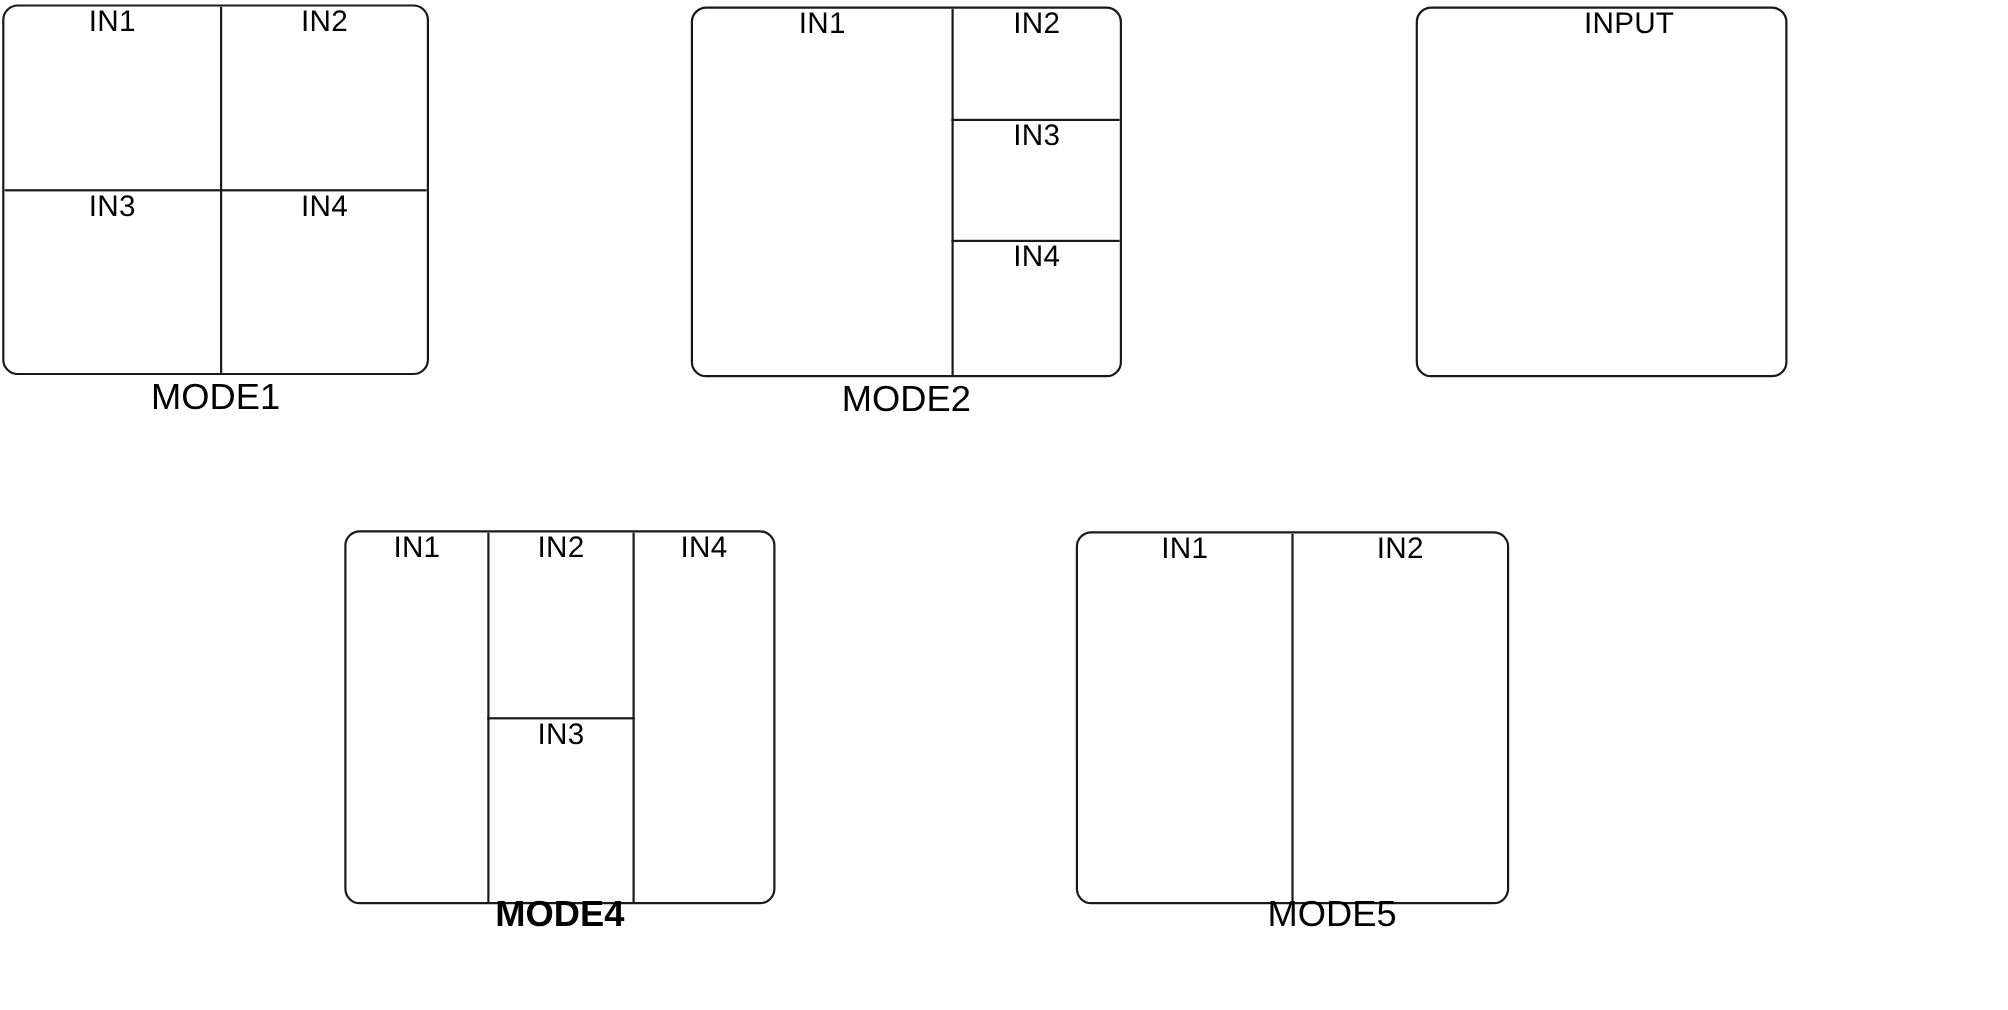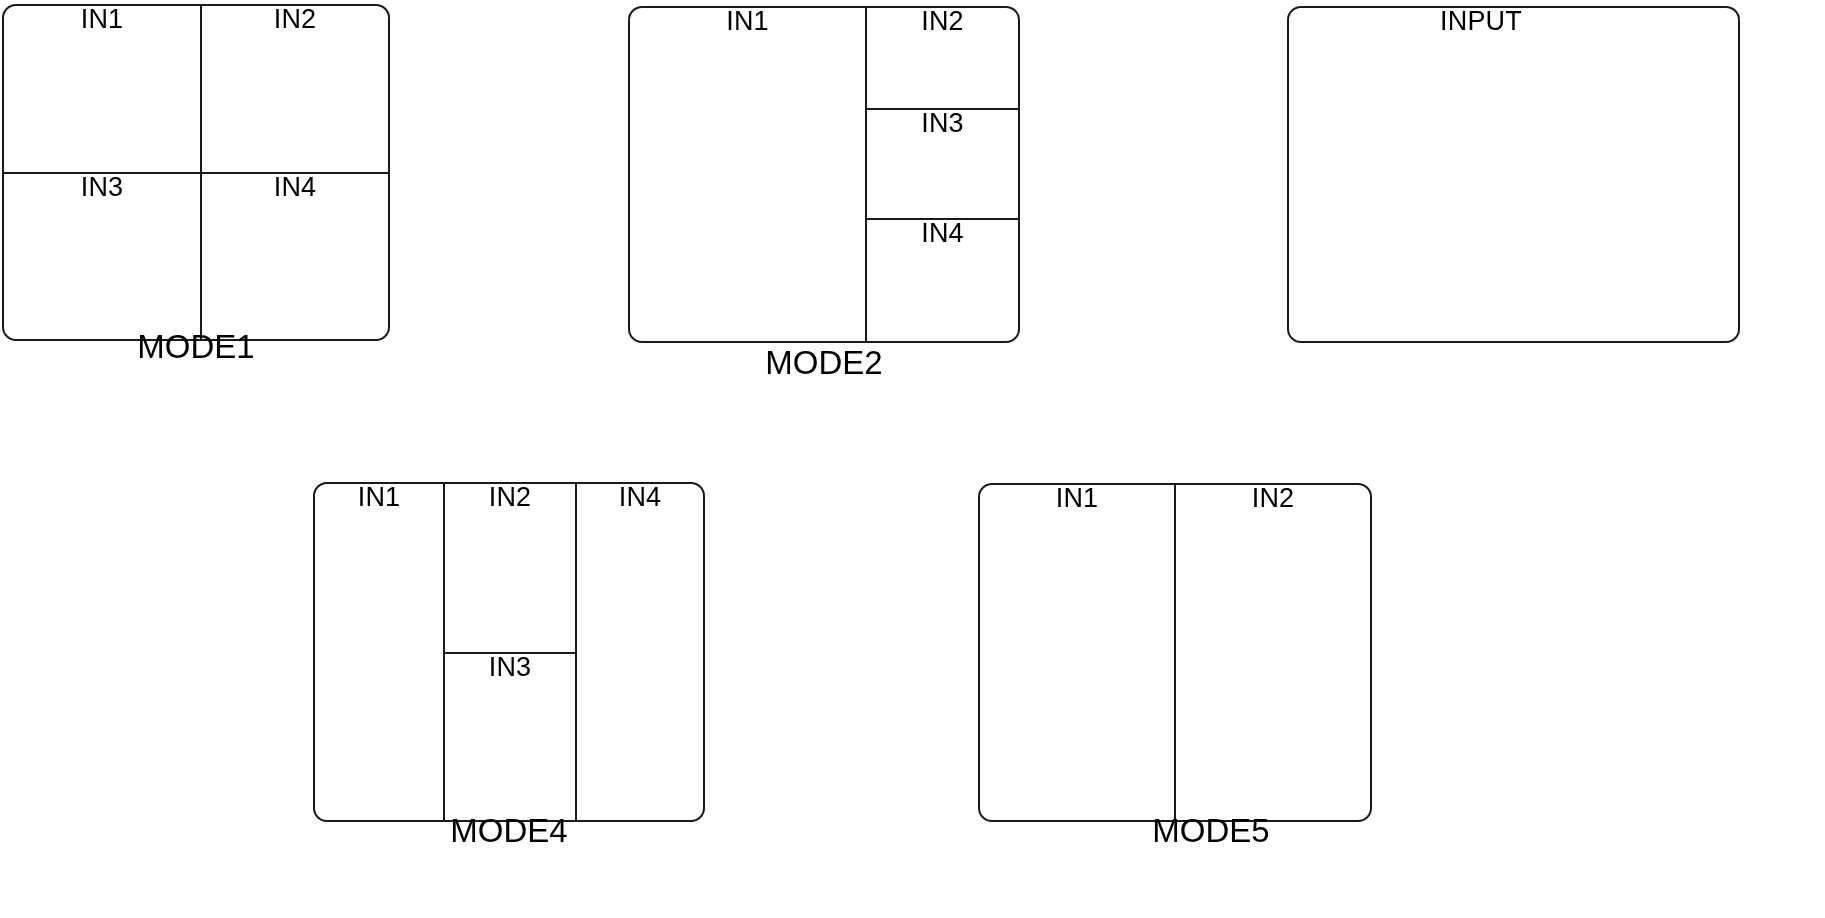--- a/index.html
+++ b/index.html
@@ -65,48 +65,48 @@
   }
 
   
   #mode1-box { left: 2px;  top: 4px;  width: 388px; height: 337px; }
   #mode1-div-v { left: 196px; top: 0;   height: 333px; }
   #mode1-div-h { left: 0;     top: 166px; width: 384px; }
   #mode1-p1 { left: 0px;   top: 0px;   width: 196px; height: 166px; }
   #mode1-p2 { left: 198px; top: 0px;   width: 186px; height: 166px; }
   #mode1-p3 { left: 0px;   top: 168px; width: 196px; height: 165px; }
   #mode1-p4 { left: 198px; top: 168px; width: 186px; height: 165px; }
-  #mode1-caption { left: 42px; top: 330px; width: 308px; }
+  #mode1-caption { left: 42px; top: 344px; width: 308px; }
 
   
   #mode2-box { left: 628px; top: 6px; width: 392px; height: 337px; }
   #mode2-div-v { left: 235px; top: 0; height: 333px; }
   #mode2-div-h1 { left: 235px; top: 100px; width: 153px; }
   #mode2-div-h2 { left: 235px; top: 210px; width: 153px; }
   #mode2-p1 { left: 0px;   top: 0px;   width: 235px; height: 333px; }
   #mode2-p2 { left: 237px; top: 0px;   width: 151px; height: 100px; }
   #mode2-p3 { left: 237px; top: 102px; width: 151px; height: 108px; }
   #mode2-p4 { left: 237px; top: 212px; width: 151px; height: 121px; }
   #mode2-caption { left: 670px; top: 346px; width: 308px; }
 
   
-  #mode3-box { left: 1287px; top: 6px; width: 453px; height: 337px; }
+  #mode3-box { left: 1287px; top: 6px; width: 338px; height: 337px; }
   #mode3-p1 { left: 0px; top: 0px; width: 384px; height: 333px; }
   #mode3-caption { left: 1327px; top: 333px; width: 308px; }
 
   
   #mode4-box { left: 313px; top: 482px; width: 392px; height: 340px; }
   #mode4-div-v1 { left: 128px; top: 0; height: 336px; }
   #mode4-div-v2 { left: 260px; top: 0; height: 336px; }
   #mode4-div-h { left: 128px; top: 168px; width: 134px; }
   #mode4-p1 { left: 0px;   top: 0px;   width: 128px; height: 336px; }
   #mode4-p2 { left: 130px; top: 0px;   width: 130px; height: 168px; }
   #mode4-p3 { left: 130px; top: 170px; width: 130px; height: 166px; }
   #mode4-p4 { left: 262px; top: 0px;   width: 126px; height: 336px; }
-  #mode4-caption { left: 355px; top: 814px; width: 308px; }
+  #mode4-caption { left: 355px; top: 814px; width: 308px; font-weight: bold; }
 
   
   #mode5-box { left: 978px; top: 483px; width: 394px; height: 339px; }
   #mode5-div-v { left: 194px; top: 0; height: 335px; }
   #mode5-p1 { left: 0px;   top: 0px; width: 194px; height: 335px; }
   #mode5-p2 { left: 196px; top: 0px; width: 194px; height: 335px; }
   #mode5-caption { left: 1057px; top: 814px; width: 308px; }
 </style>
 </head>
 <body>

